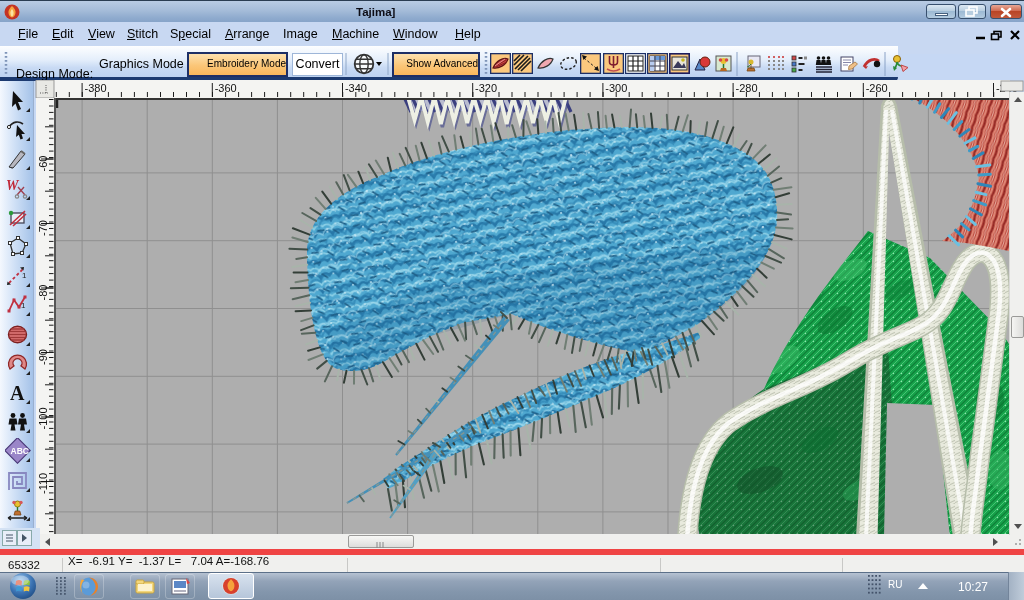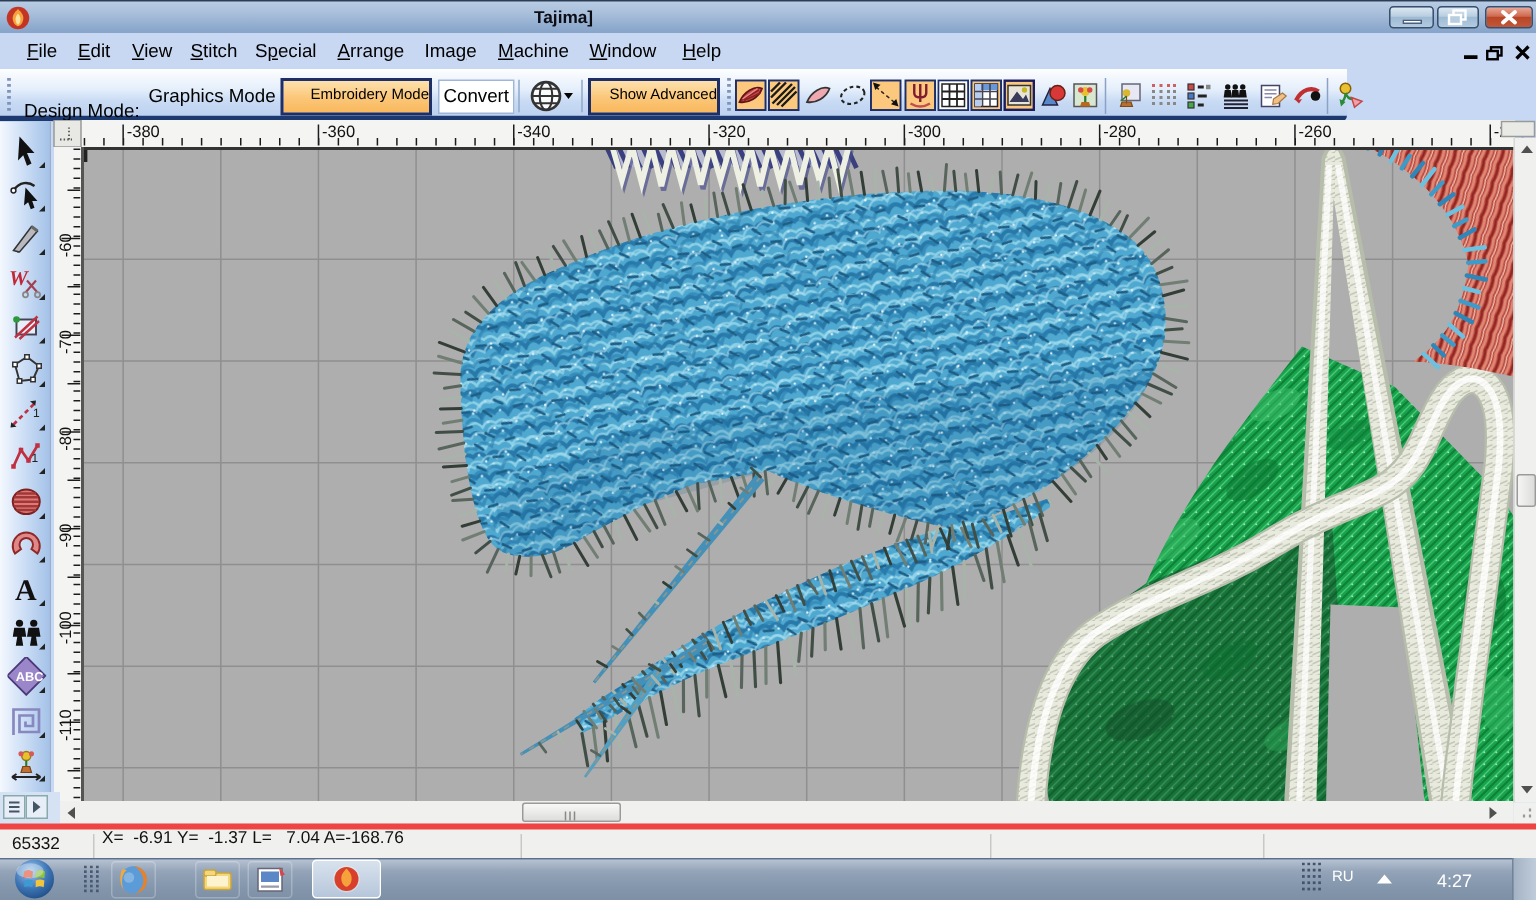--- a/index.html
+++ b/index.html
@@ -4,21 +4,21 @@
 body{width:1024px;height:600px;overflow:hidden;font-family:"Liberation Sans",sans-serif;position:relative;background:#c6d8f4}
 .abs{position:absolute}
 #titlebar{left:0;top:0;width:1024px;height:22px;background:linear-gradient(180deg,#b9cce4 0%,#a5bcd9 45%,#8fabce 80%,#87a4c9 100%);border-top:1px solid #2a3d52}
 #titletext{position:absolute;left:27px;top:5px;font-size:11.5px;font-weight:bold;color:#0d0d16;white-space:nowrap}
 .wbtn{position:absolute;top:3px;height:15px;border-radius:3px;border:1px solid #38506e}
 #menubar{left:0;top:22px;width:1024px;height:32px;background:#c8d8f2}
 .menuitem{position:absolute;top:5px;font-size:12.5px;color:#000;white-space:nowrap}
 #toolbar{left:0;top:46px;width:898px;height:35px;background:linear-gradient(180deg,#fdfeff 0%,#e4eefb 45%,#c8daf4 70%,#bdd2f0 100%);border-bottom:4px solid #1c3a70;border-radius:0 0 4px 0}
 #lefttoolbar{left:0;top:81px;width:34px;height:467px;background:linear-gradient(90deg,#f4f8fe 0%,#cfe0f6 45%,#a4c2e8 100%);border-right:1px solid #9ab0cf}
 .obtn{position:absolute;top:52px;height:25px;background:linear-gradient(180deg,#fde1ae 0%,#fbc678 55%,#f9b85c 100%);border:2px solid #1d2f66;font-size:10px;color:#000;text-align:right;line-height:20px;white-space:nowrap}
-#statusbar{left:0;top:549px;width:1024px;height:23px;background:#f0f0ee;border-top:4px solid #ef4444;font-size:11.5px;color:#111}
+#statusbar{left:0;top:549px;width:1024px;height:23px;background:#f0f0ee;border-top:6px solid #ef4444;font-size:11.5px;color:#111}
 #taskbar{left:0;top:572px;width:1024px;height:28px;background:linear-gradient(180deg,#b6c2d2 0%,#93a3b8 30%,#8396ac 70%,#7d90a6 100%);border-top:1px solid #5c7089}
 .ticon{position:absolute;top:574px;width:30px;height:25px;border:1px solid rgba(255,255,255,0.25);border-radius:3px}
 </style></head><body>
 
 <div id="titlebar" class="abs">
 <svg class="abs" style="left:4px;top:3px" width="16" height="16" viewBox="0 0 16 16">
       <circle cx="8" cy="8" r="7.5" fill="#c43424"></circle>
       <path d="M8 2 C10 4 12 6 11.5 9 C11 12 9.5 13 8 13.5 C6.5 13 5 12 4.5 9 C4 6 6 4 8 2 Z" fill="#f6a23c"></path>
       <path d="M8 5 C9 6.5 10 7.5 9.5 10 C9.2 11.5 8.6 12.2 8 12.5 C7.4 12.2 6.8 11.5 6.5 10 C6 7.5 7 6.5 8 5 Z" fill="#fbe3a0"></path>
     </svg>
@@ -603,13 +603,13 @@
       <rect x="0.0" y="16.8" width="1.8" height="1.8"></rect>
       <rect x="3.6" y="16.8" width="1.8" height="1.8"></rect>
       <rect x="7.2" y="16.8" width="1.8" height="1.8"></rect>
       <rect x="10.8" y="16.8" width="1.8" height="1.8"></rect>
     </g>
   </svg>
 <div class="abs" style="left:888px;top:579px;color:#fff;font-size:10px">RU</div>
 <svg class="abs" style="left:917px;top:582px" width="12" height="8">
     <path d="M1 7 L6 1 L11 7 Z" fill="#fff"></path>
   </svg>
-<div class="abs" style="left:958px;top:580px;color:#fff;font-size:12px">4:27</div>
+<div class="abs" style="left:958px;top:580px;color:#fff;font-size:12px">10:27</div>
 <div class="abs" style="left:1008px;top:572px;width:16px;height:28px;background:linear-gradient(90deg,#a3b2c4,#c0ccda);border-left:1px solid #73849a"></div>
 </body></html>

